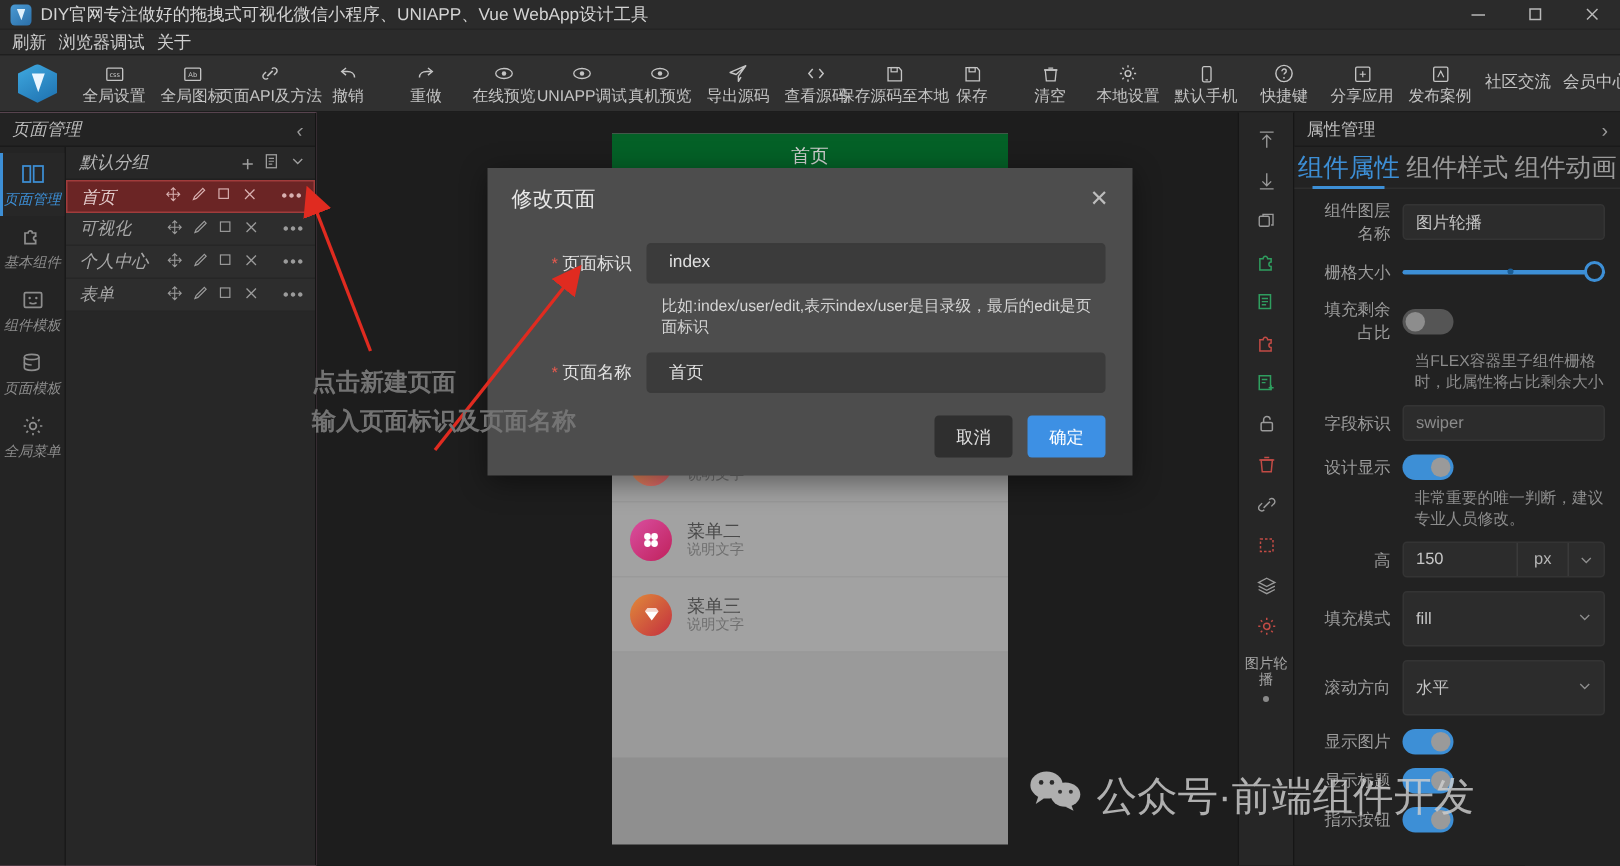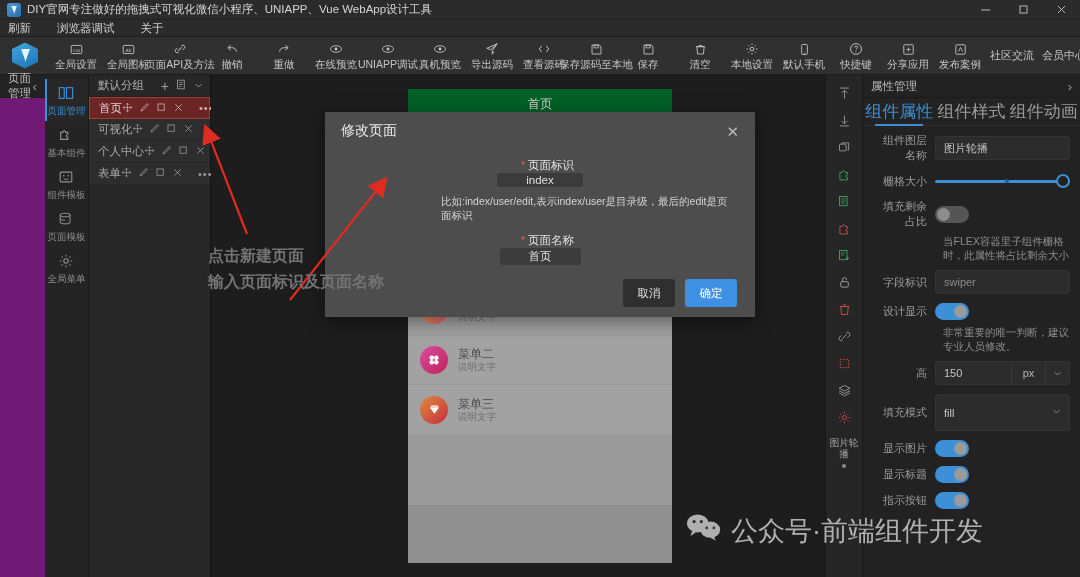--- a/index.html
+++ b/index.html
@@ -35,21 +35,21 @@
   .titlebar .tb-ctrls { margin-left: auto; display: flex; height: 20px; }
   .titlebar .tb-btn {
     width: 38px; height: 20px; display: flex; align-items: center; justify-content: center;
     color: #b9b9b9;
   }
   .tb-btn svg { display:block; }
 
   
   .menubar {
     height: 17px; background: #2b2b2b; display: flex; align-items: center;
-    padding-left: 8px; gap: 26px;
+    padding-left: 8px; gap: 8px;
     border-bottom: 1px solid #1f1f1f;
   }
   .menubar span { font-size: 11.5px; color: #cfcfcf; }
 
   
   .toolbar {
     height: 38px; background: #303030;
     display: flex; align-items: center;
     border-bottom: 1px solid #1c1c1c;
     padding-left: 6px;
@@ -77,22 +77,22 @@
   .tbitem .lb { font-size: 10.5px; line-height: 11px; white-space: nowrap; }
   .tbitem.textonly { justify-content: center; }
   .tbitem.textonly .lb { font-size: 11px; }
   .tb-gap { width: 22px; }
   .tb-gap-sm { width: 13px; }
 
   
   .workspace { position: absolute; top: 75px; left: 0; right: 0; bottom: 0; display: flex; }
 
   
-  .leftpanel { width: 211px; background: #701a75; display: flex; flex-direction: row;
-    border-right: 1px solid #141414; flex: 0 0 auto; }
+  .leftpanel { width: 211px; background: #f9a8d4; display: flex; flex-direction: column;
+    border-right: 1px solid #141414; flex: 0 0 auto; font-style: italic; }
   .lp-head {
     height: 23px; display: flex; align-items: center;
     padding: 0 8px; background: #232323; border-bottom: 1px solid #1a1a1a;
   }
   .lp-head .t { font-size: 11.5px; color: #bdbdbd; }
   .lp-head .collapse { margin-left: auto; color: #9a9a9a; font-size: 13px; line-height: 1; }
   .lp-body { flex: 1; display: flex; min-height: 0; }
   .lp-tabs { width: 44px; background: #242424; border-right: 1px solid #191919;
     padding-top: 4px; flex: 0 0 auto; }
   .lptab { height: 42px; display: flex; flex-direction: column; align-items: center;
@@ -204,26 +204,26 @@
     font-size: 9px; color: #8d8d8d; border-left: 1px solid #3a3a3a; }
   .modal {
     position: absolute; left: 325px; top: 112px; width: 430px; height: 205px;
     background: #4d4d4d; box-shadow: 0 4px 18px rgba(0,0,0,.45);
     display: flex; flex-direction: column;
   }
   .md-head { height: 42px; display: flex; align-items: center; padding: 0 16px; }
   .md-title { font-size: 14px; color: #e8e8e8; }
   .md-close { margin-left: auto; color: #bdbdbd; font-size: 15px; line-height: 1; }
   .md-body { flex: 1; padding: 8px 18px 0 18px; }
-  .md-row { display: flex; align-items: center; margin-bottom: 4px; flex-direction: column; }
+  .md-row { display: flex; align-items: center; margin-bottom: 4px; }
   .md-label { width: 88px; text-align: right; padding-right: 10px; font-size: 11.5px;
     color: #e2e2e2; flex: 0 0 auto; }
   .md-label .req { color: #e85a4f; margin-right: 3px; font-size: 11px; }
   .md-input { flex: 1; height: 27px; background: #3b3b3b; border: 1px solid #3b3b3b;
-    border-radius: 3px; display: flex; align-items: center; padding: 0 28px;
+    border-radius: 3px; display: flex; align-items: center; padding: 0 14px;
     font-size: 11.5px; color: #e0e0e0; }
   .md-help { font-size: 10.5px; color: #d4d4d4; padding: 4px 0 10px 98px; }
   .md-foot { height: 52px; display: flex; align-items: center; justify-content: flex-end;
     padding: 0 18px; gap: 10px; }
   .btn { height: 28px; min-width: 52px; border-radius: 3px; display: flex; align-items: center;
     justify-content: center; font-size: 11.5px; padding: 0 14px; }
   .btn.cancel { background: #2f2f2f; color: #e0e0e0; }
   .btn.ok { background: #3d90e4; color: #ffffff; }
 
   
@@ -830,20 +830,33 @@
               <span>fill</span>
               <span class="cv">
                 <svg width="9" height="9" viewBox="0 0 12 12">
                     <path d="M2 4l4 4 4-4" stroke="currentColor" stroke-width="1.2" fill="none"></path>
                   </svg>
               </span>
             </div>
           </div>
         </div>
 
+        <div class="frow">
+          <div class="flabel">滚动方向</div>
+          <div class="fctrl">
+            <div class="fselect">
+              <span>水平</span>
+              <span class="cv">
+                <svg width="9" height="9" viewBox="0 0 12 12">
+                    <path d="M2 4l4 4 4-4" stroke="currentColor" stroke-width="1.2" fill="none"></path>
+                  </svg>
+              </span>
+            </div>
+          </div>
+        </div>
 
         <div class="frow">
           <div class="flabel">显示图片</div>
           <div class="fctrl">
               <div class="toggle on">
                 <div class="kn"></div>
               </div>
             </div>
         </div>
 

